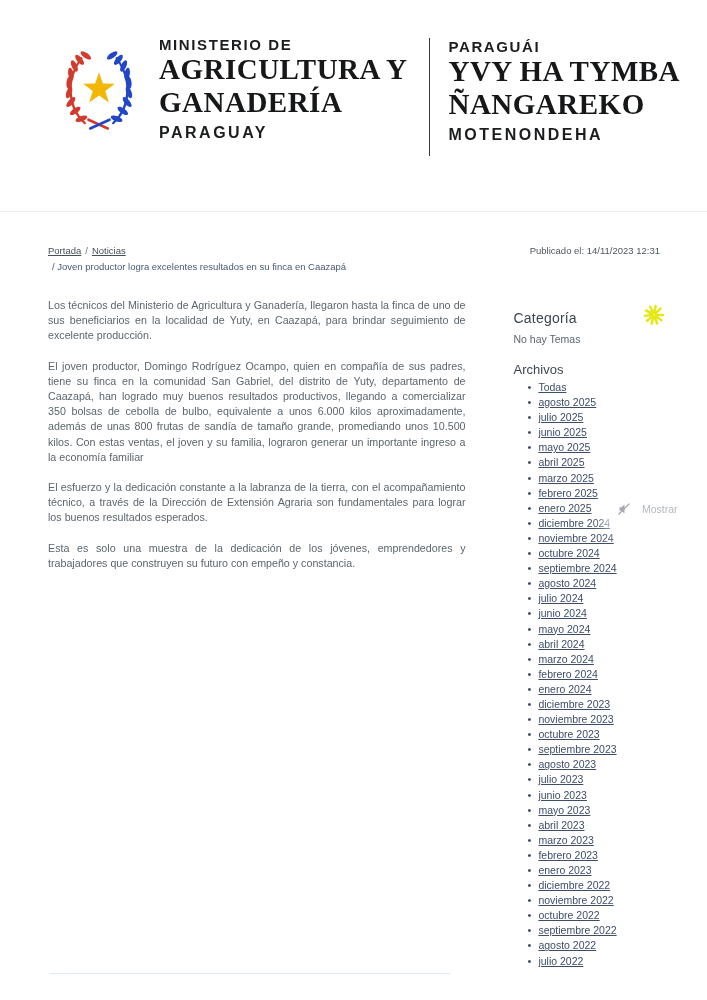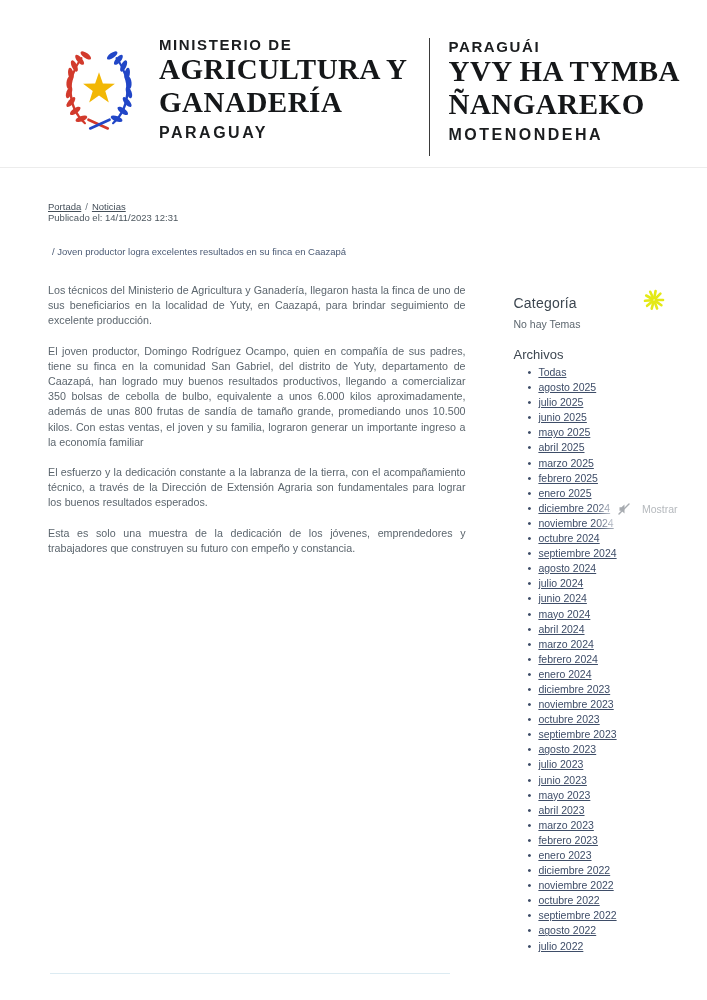--- a/index.html
+++ b/index.html
@@ -6,46 +6,46 @@
   html,body { background:#ffffff; }
   body {
     width:707px; height:1000px; position:relative; overflow:hidden;
     font-family:"Liberation Sans", sans-serif; color:#5c666e;
   }
   
   .header {
     display:flex; align-items:flex-start;
     padding:36px 0 14px 55px;
     border-bottom:1px solid #ececec;
-    height:168px;
+    height:212px;
   }
   .emblem { width:88px; height:92px; margin-top:6px; flex:0 0 auto; }
   .logo-text-left { margin-left:16px; color:#1b1d1f; }
   .logo-kicker { font-size:15px; font-weight:700; letter-spacing:1.6px; color:#1b1d1f; }
   .logo-serif {
     font-family:"Liberation Serif", serif; font-weight:700;
     font-size:29px; line-height:33px; color:#151719; letter-spacing:.5px;
   }
   .logo-sub { font-size:16px; font-weight:700; letter-spacing:2.5px; margin-top:5px; color:#1b1d1f; }
   .logo-divider { width:1px; background:#3a3a3a; height:118px; margin:2px 18px 0 22px; }
   .logo-text-right { color:#1b1d1f; padding-top:2px; }
   
   .main { padding:24px 28px 0 48px; }
   .page-title {
     font-size:19px; line-height:23px; font-weight:700; color:#323c46;
     max-width:620px; letter-spacing:.2px;
   }
   .meta-row {
     display:flex; justify-content:space-between; align-items:flex-start;
-    width:612px; margin-top:9px; font-size:9.5px;flex-direction:column;
+    width:612px; margin-top:9px; font-size:9.5px;
   }
   .crumb-links a { color:#454f59; text-decoration:underline; margin-right:4px; }
   .crumb-sep { color:#6a747c; margin-right:4px; }
   .published { color:#4d575f; font-size:9.5px; white-space:nowrap; }
-  .crumb-current { font-size:9.5px; color:#4a5a74; margin-top:23px; padding-left:4px; max-width:480px; }
+  .crumb-current { font-size:9.5px; color:#4a5a74; margin-top:5px; padding-left:4px; max-width:480px; }
   .columns { display:flex; margin-top:26px; }
   .article-body { width:434px; }
   .article-body p {
     font-size:10.7px; line-height:15.2px; text-align:justify;
     color:#5c666e; margin-bottom:15px;
   }
   
   .sidebar { margin-left:48px; width:172px; position:relative; padding-top:12px; }
   .asterisk { position:absolute; left:128px; top:6px; width:24px; height:22px; }
   .side-heading { font-size:14px; font-weight:400; color:#3c4650; letter-spacing:.2px; }

